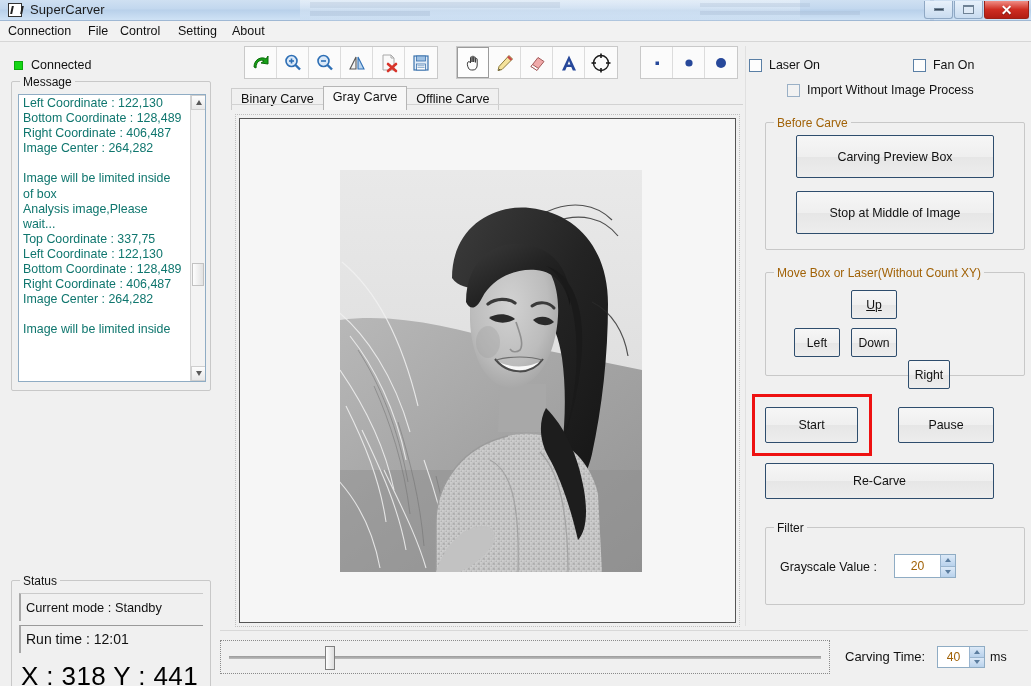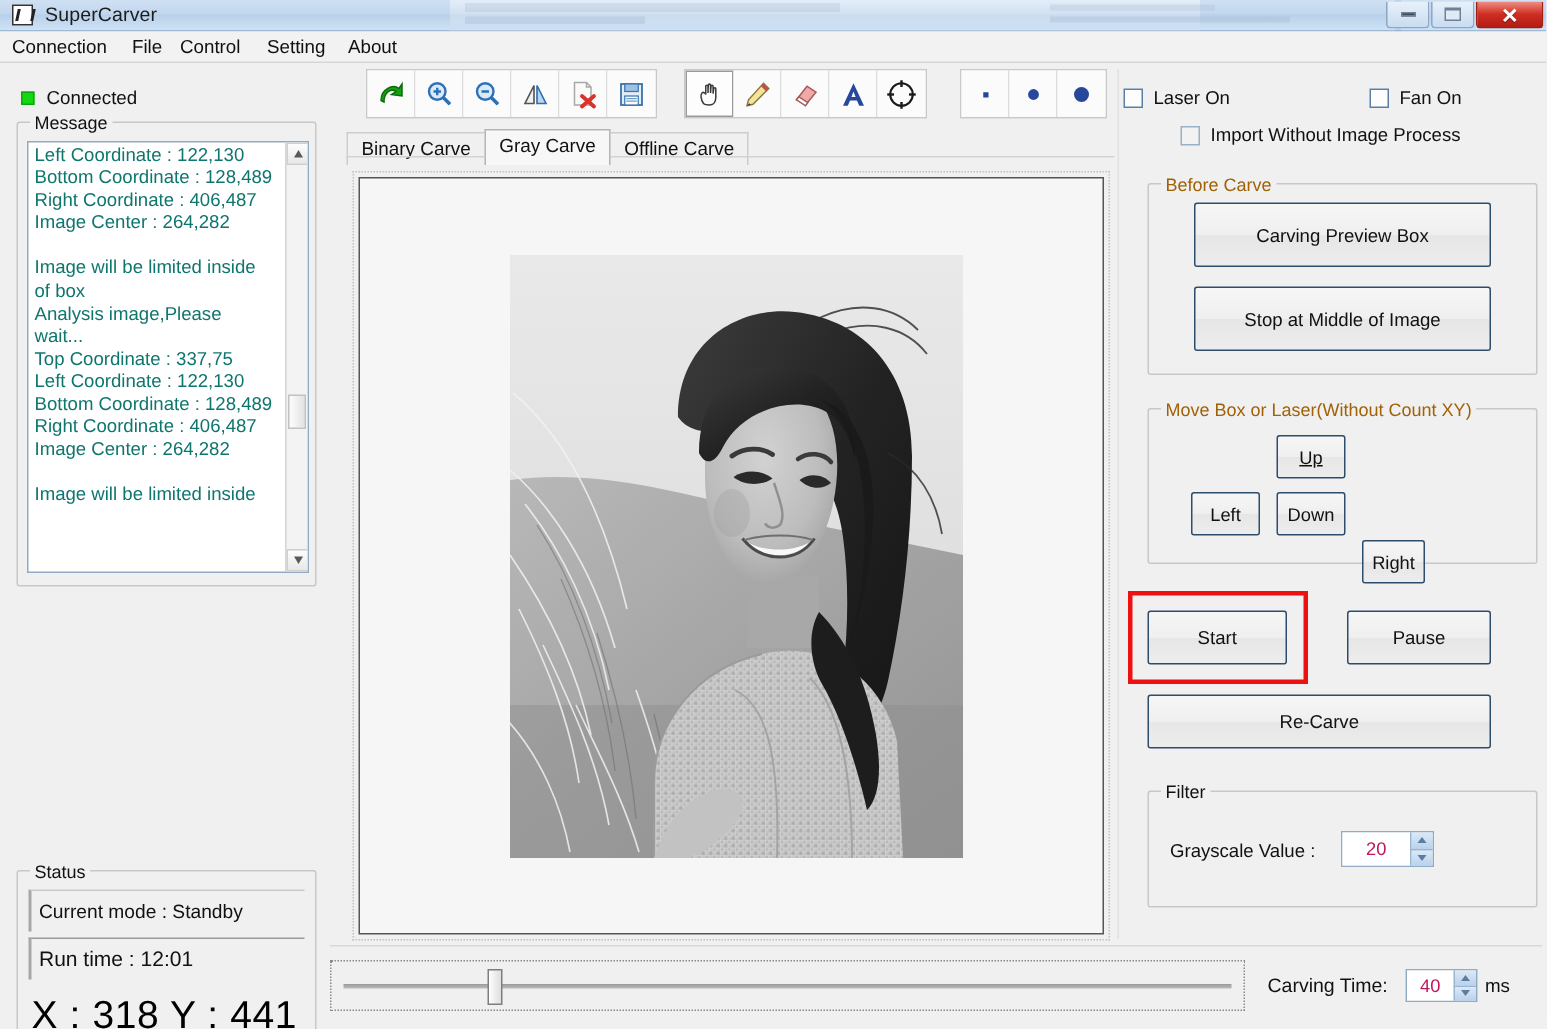--- a/index.html
+++ b/index.html
@@ -225,21 +225,21 @@
   .redbox {
     position:absolute; left:752px; top:394px; width:120px; height:62px;
     border:3px solid #ee1111; box-sizing:border-box;
   }
 
   .spin-wrap {
     position:absolute; display:flex; align-items:stretch;
     border:1px solid #8facc4; background:#fff; box-sizing:border-box;
   }
   .spin-val {
-    flex:1; text-align:right; font-size:12.2px; color:#be185d;
+    flex:1; text-align:right; font-size:12.2px; color:#a16207;
     display:flex; align-items:center; justify-content:center;
     background:#fff;
   }
   .spin-btns { width:15px; display:flex; flex-direction:column; }
   .spin-btn {
     flex:1; background: linear-gradient(to bottom,#dce9f7,#b9d2ec);
     border-left:1px solid #9ab5cf;
     display:flex; align-items:center; justify-content:center;
   }
   .spin-btn + .spin-btn { border-top:1px solid #9ab5cf; }

